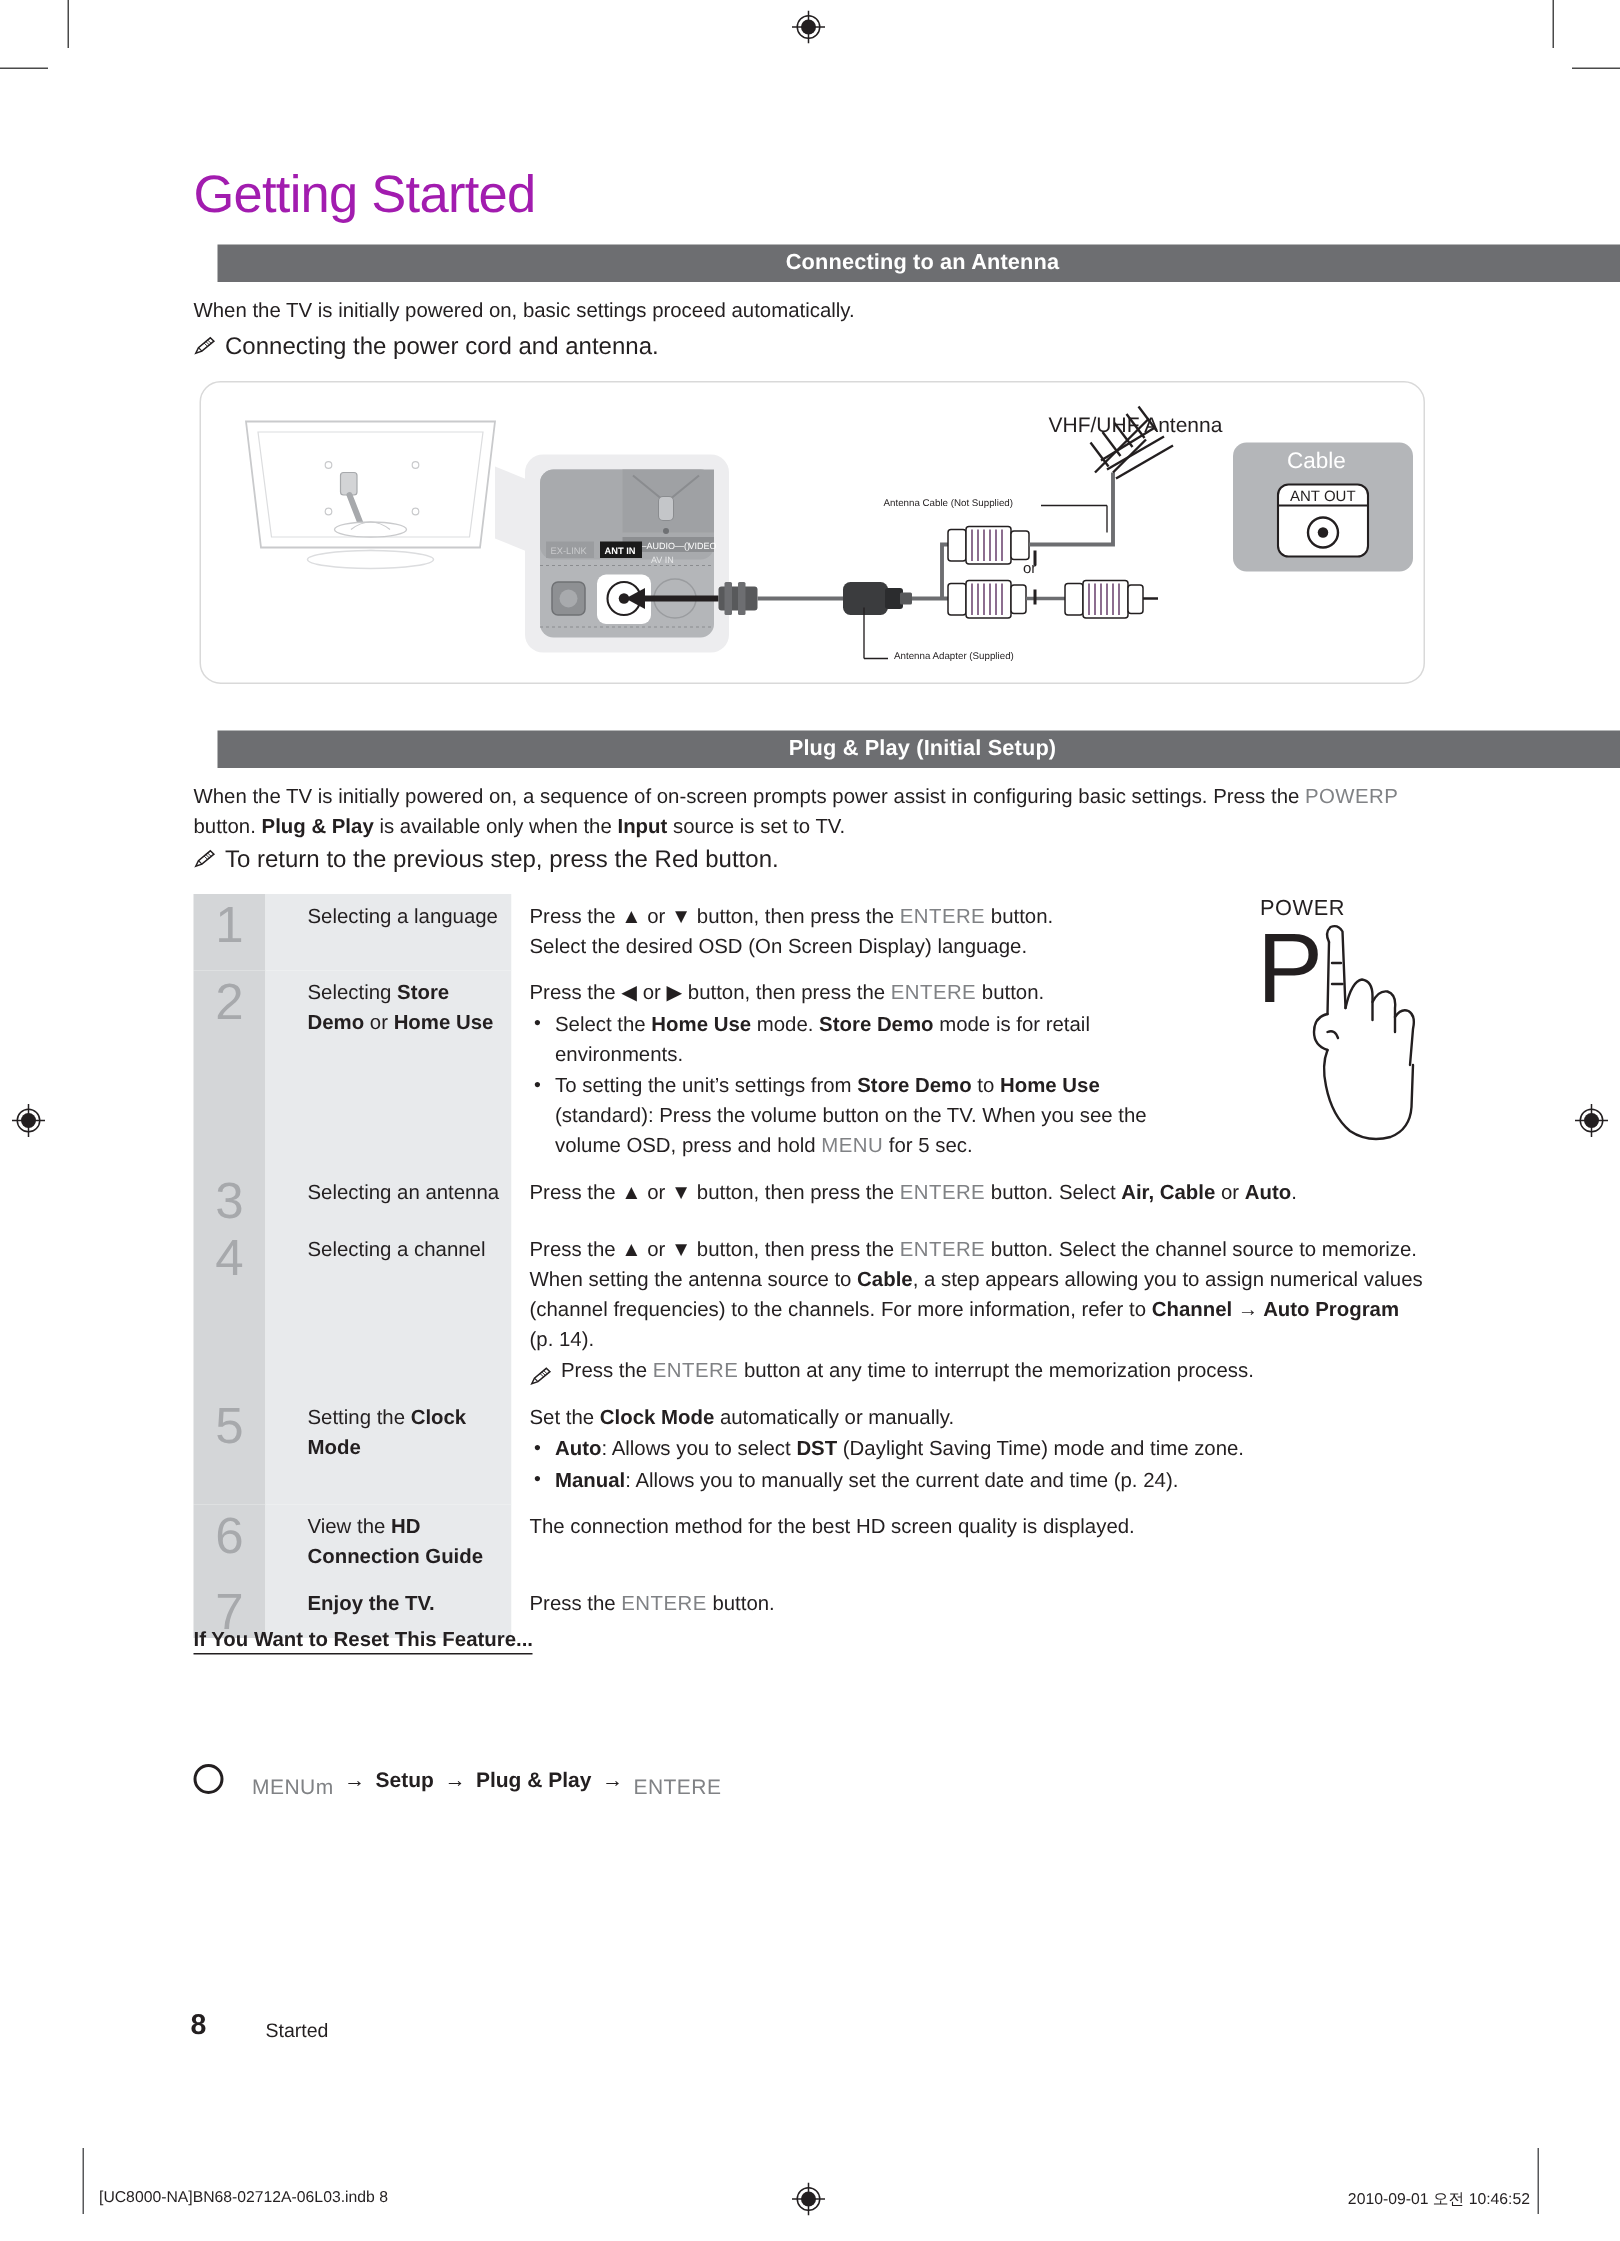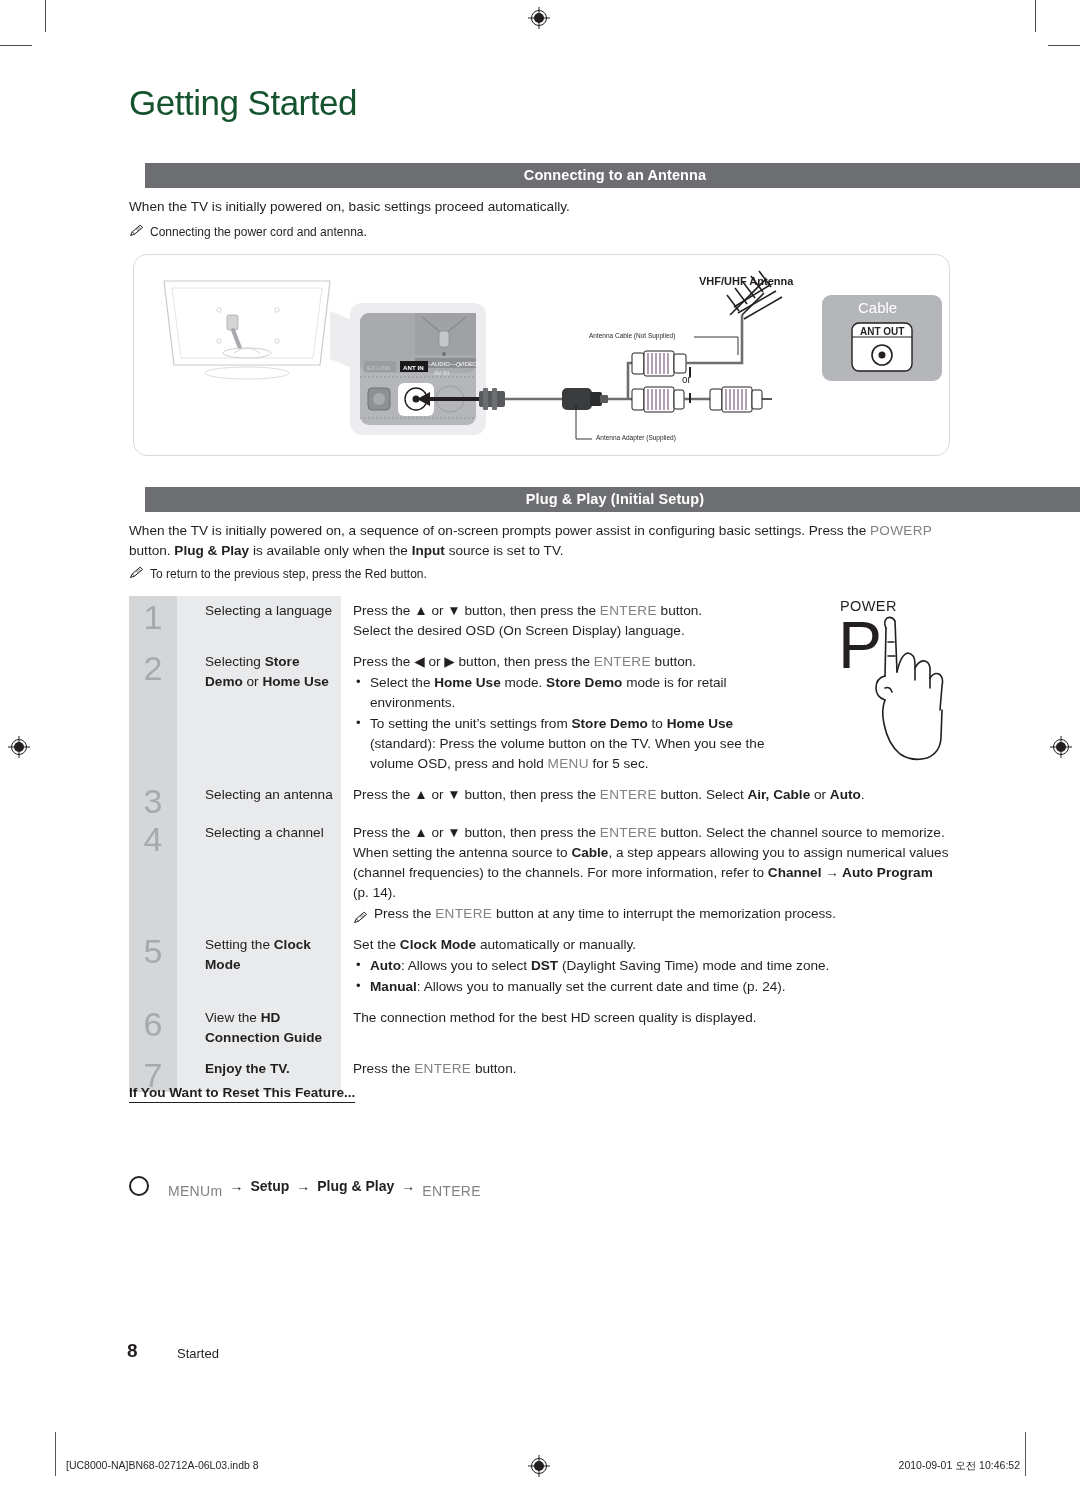--- a/index.html
+++ b/index.html
@@ -26,25 +26,25 @@
   
   #page {
     position: absolute;
     left: 0; top: 0;
     width: 1080px; height: 1494px;
   }
 
   
   .page-title {
     position: absolute;
-    left: 129px; top: 83px;
+    left: 129px; top: 110px;
     font-size: 35px;
     font-weight: 400;
     letter-spacing: -0.5px;
-    color: #14532d;
+    color: #a21caf;
   }
 
   
   .section-bar {
     position: absolute;
     left: 145px;
     width: 940px;
     height: 25px;
     background: #6d6e71;
     color: #ffffff;
@@ -56,21 +56,21 @@
   }
 
   
   .para {
     position: absolute;
     font-size: 13.6px;
     line-height: 20px;
     color: #231f20;
   }
   .note-row { position: absolute; display: flex; gap: 6px; align-items: flex-start; }
-  .note-text { font-size: 12px; line-height: 20px; }
+  .note-text { font-size: 16px; line-height: 20px; }
   .pencil-icon { flex: 0 0 auto; margin-top: 2px; }
 
   b, .b { font-weight: bold; }
   .key {
     color: #808285;
     letter-spacing: 0.3px;
     margin-top: 10px;
   }
 
   
@@ -82,21 +82,21 @@
     border-radius: 14px;
     background: #ffffff;
     overflow: hidden;
   }
   .dg-label {
     position: absolute;
     font-size: 6.5px;
     color: #231f20;
     white-space: nowrap;
   }
-  .dg-label.big { font-size: 11px; font-weight: bold; }
+  .dg-label.big { font-size: 14px; }
 
   
   .steps {
     position: absolute;
     left: 129px; top: 596px;
     width: 822px;
   }
   .srow { display: flex; position: relative; }
   .snum {
     width: 48px;
@@ -407,21 +407,21 @@
       <line x1="442" y1="184" x2="458" y2="184" stroke="#231f20" stroke-width="0.9"></line>
       <line x1="560" y1="82" x2="604" y2="82" stroke="#231f20" stroke-width="0.9"></line>
       <line x1="604" y1="82" x2="604" y2="100" stroke="#231f20" stroke-width="0.9"></line>
     </svg>
 
     <div class="dg-label big" style="left:565px;top:20px;">VHF/UHF Antenna</div>
     <div class="dg-label" style="left:455px;top:77px;">Antenna Cable (Not Supplied)</div>
     <div class="dg-label" style="left:462px;top:179px;">Antenna Adapter (Supplied)</div>
     <div class="dg-label" style="left:548px;top:119px;font-size:10px;">or</div>
     <div class="dg-label" style="left:724px;top:44px;font-size:15px;color:#ffffff;">Cable</div>
-    <div class="dg-label" style="left:726px;top:71px;font-size:10px;font-weight:bold;">ANT OUT</div>
+    <div class="dg-label" style="left:726px;top:71px;font-size:10px;font-weight:normal;">ANT OUT</div>
   </div>
 
   <div class="section-bar" style="top:487px;">Plug &amp; Play (Initial Setup)</div>
 
   <div class="para" style="left:129px;top:521px;width:822px;">
     <span>When the TV is initially powered on, a sequence of on-screen prompts power assist in configuring basic settings. Press the</span>
     <span class="key">POWERP</span>
     <span>button.</span>
     <b>Plug &amp; Play</b>
     <span>is available only when the</span>

